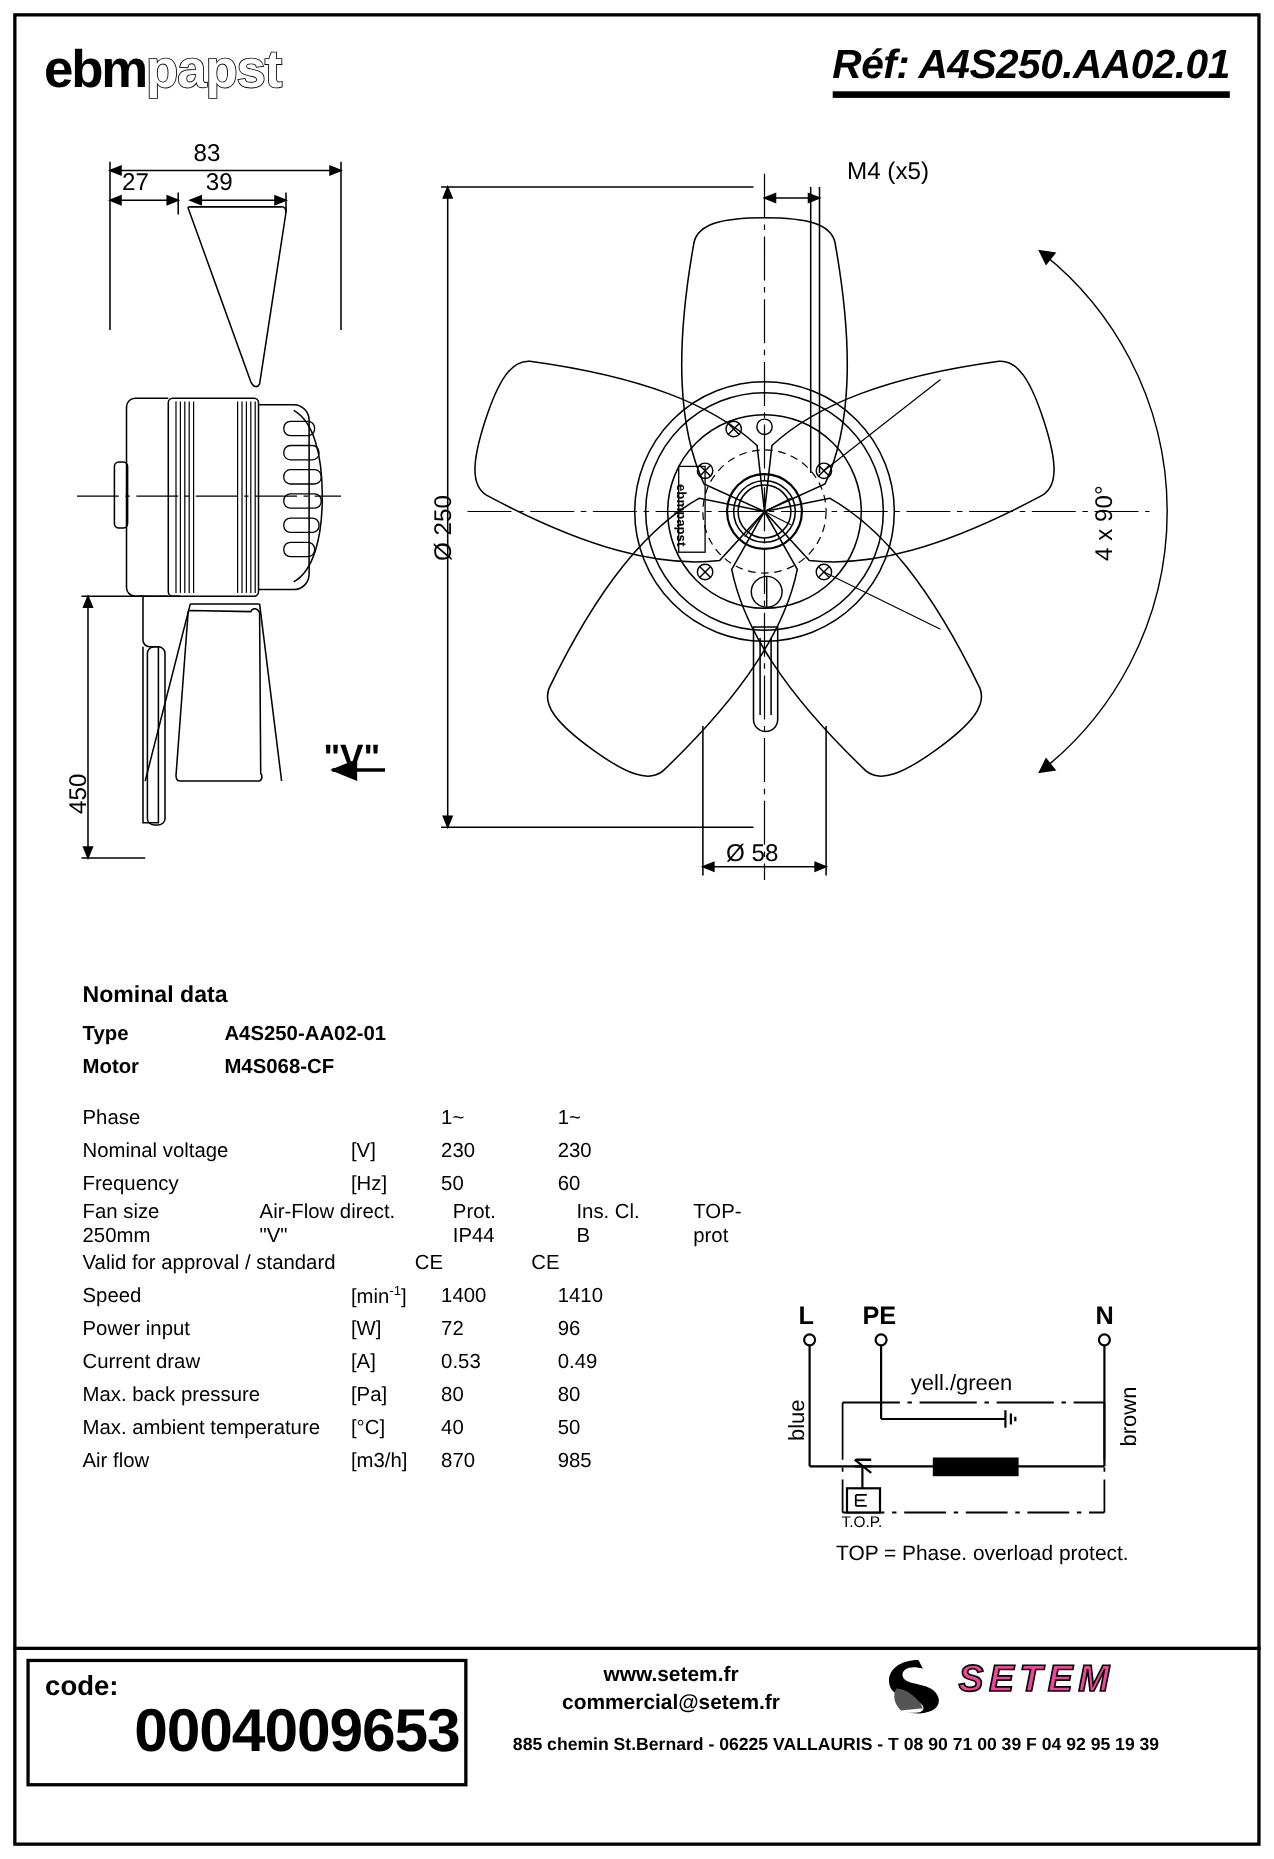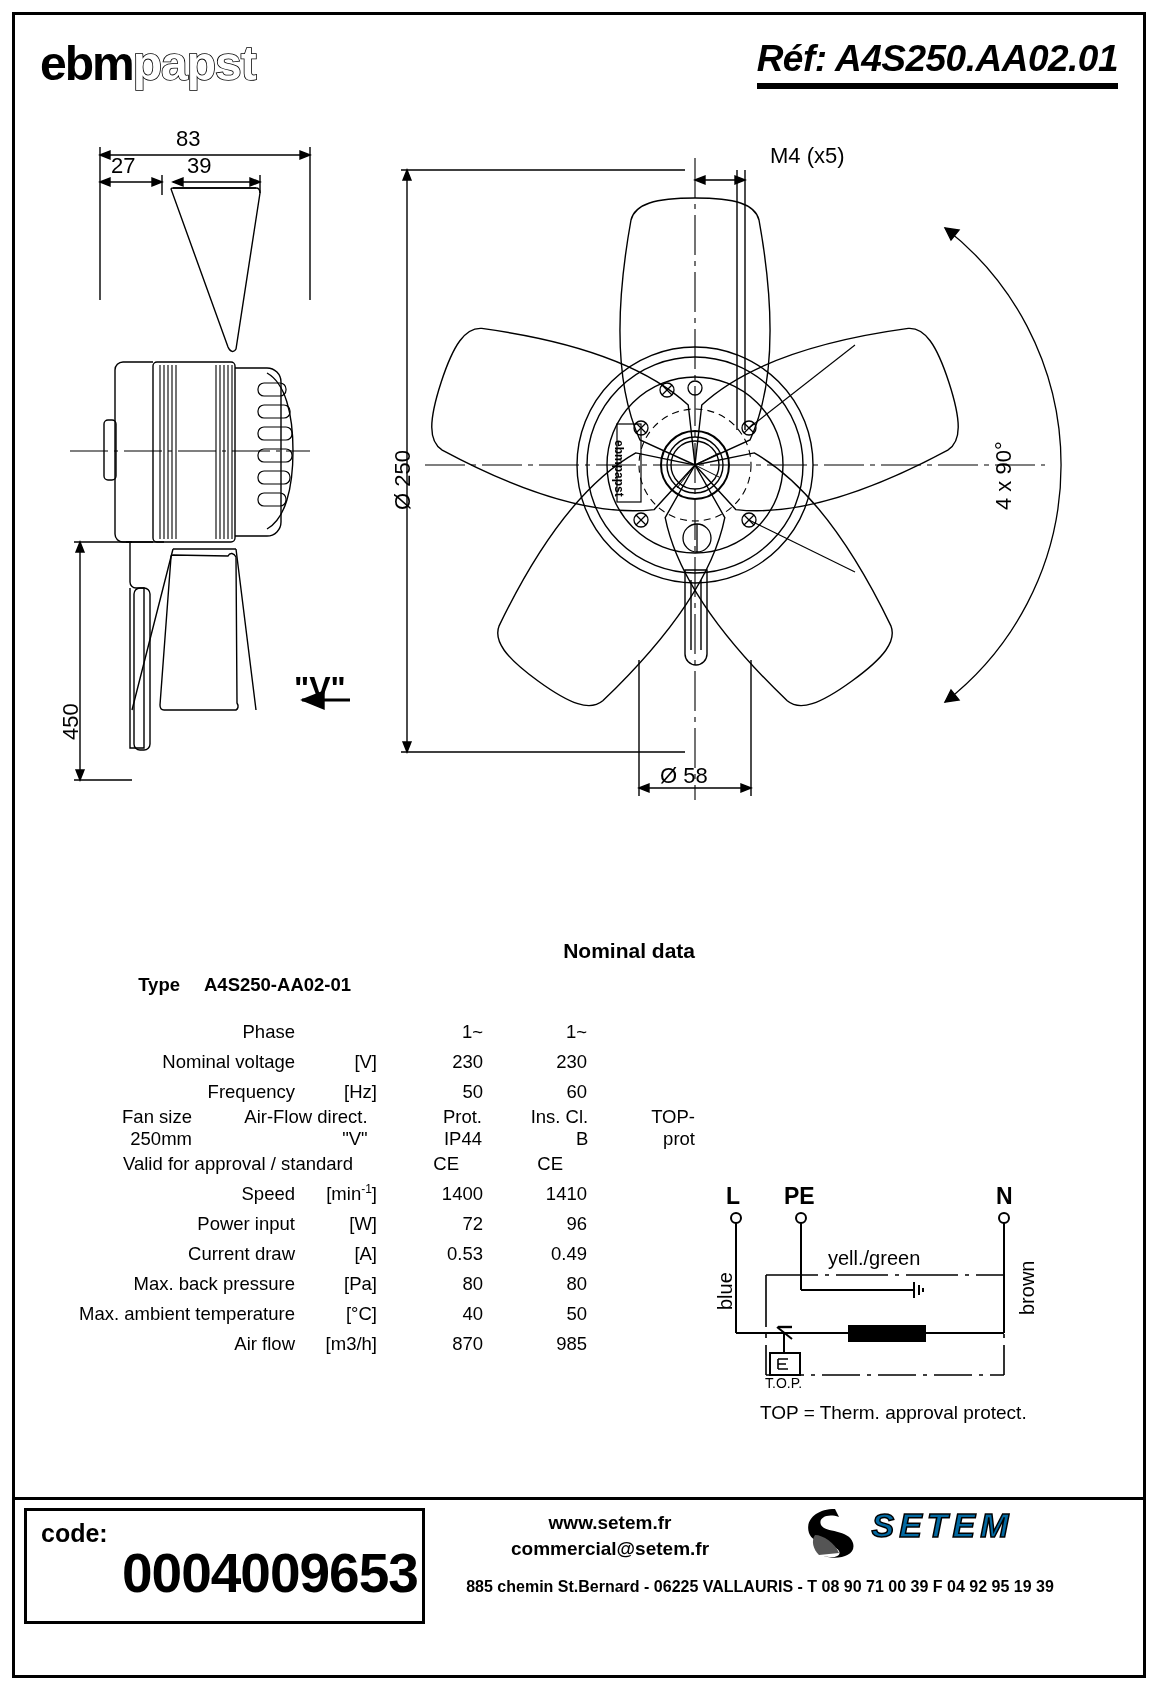--- a/index.html
+++ b/index.html
@@ -15,21 +15,21 @@
   .logo-papst{font-size:48px;font-weight:bold;letter-spacing:-1px;color:#fff;
     -webkit-text-stroke:1.6px #000;paint-order:stroke fill;}
   #ref{right:40px;top:38px;font-size:37px;font-weight:bold;font-style:italic;
        border-bottom:6px solid #000;padding-bottom:3px;letter-spacing:-.5px;}
 
   
   .dim{font-size:22px;}
   .vert{transform:rotate(-90deg);transform-origin:left top;}
 
   
-  #nominal{left:75px;top:939px;width:620px;text-align:right;}
+  #nominal{left:75px;top:893px;width:620px;}
   #nominal .title{font-size:21px;font-weight:bold;margin-bottom:7px;}
   .trow{display:flex;font-size:18.5px;height:30px;align-items:center;gap:24px;}
   .trow.bold{font-weight:bold;}
   .c-label{width:220px;}
   .c-unit{width:58px;}
   .c-v1{width:82px;}
   .c-v2{width:80px;}
   .gap{height:17px;}
   sup{font-size:12px;vertical-align:super;}
 
@@ -44,21 +44,21 @@
   #codebox{position:absolute;left:24px;top:1508px;width:395px;height:110px;border:3px solid #000;background:#fff;text-align:right;}
   #codebox .lbl{position:absolute;left:14px;top:8px;font-size:25px;font-weight:bold;}
   #codebox .num{position:absolute;left:95px;top:30px;font-size:55px;font-weight:bold;letter-spacing:-1px;}
   #footsep{position:absolute;left:12px;top:1497px;width:1134px;height:3px;background:#000;}
   .fc{position:absolute;text-align:center;font-weight:bold;}
   #fweb{left:470px;top:1512px;width:280px;font-size:19px;}
   #fmail{left:470px;top:1538px;width:280px;font-size:19px;}
   #faddr{left:440px;top:1578px;width:640px;font-size:16px;font-weight:bold;}
   #setemlogo{position:absolute;left:795px;top:1505px;}
   .setem-word{font-size:34px;font-weight:bold;font-style:italic;letter-spacing:5px;
-     color:#0369a1;-webkit-text-stroke:1.5px #000;}
+     color:#ec4899;-webkit-text-stroke:1.5px #000;}
 </style>
 </head>
 <body>
 
 <div id="sheet">
   <div class="border-outer"></div>
 
   <div class="abs" id="logo">
     <span class="logo-ebm">ebm</span><span class="logo-papst">papst</span>
   </div>
@@ -229,20 +229,24 @@
   <div class="txt dim" style="left:660px;top:765px">Ø 58</div>
   <div class="txt" style="left:625px;top:440px;font-size:12px;font-weight:bold;transform:rotate(90deg);transform-origin:left top">ebmpapst</div>
 
   <div class="abs" id="nominal">
     <div class="title">Nominal data</div>
 
     <div class="trow bold">
       <div class="c-label" style="width:105px">Type</div>
       <div>A4S250-AA02-01</div>
     </div>
+    <div class="trow bold">
+      <div class="c-label" style="width:105px">Motor</div>
+      <div>M4S068-CF</div>
+    </div>
 
     <div class="gap"></div>
 
     <div class="trow">
       <div class="c-label">Phase</div>
       <div class="c-unit"></div>
       <div class="c-v1">1~</div>
       <div class="c-v2">1~</div>
     </div>
     <div class="trow">
@@ -342,21 +346,21 @@
       </g>
     </svg>
     <div class="wlab b" style="left:8px;top:-2px">L</div>
     <div class="wlab b" style="left:66px;top:-2px">PE</div>
     <div class="wlab b" style="left:278px;top:-2px">N</div>
     <div class="wvert" style="left:-4px;top:125px">blue</div>
     <div class="wvert" style="left:298px;top:130px">brown</div>
     <div class="wlab" style="left:110px;top:62px">yell./green</div>
     <div class="wlab" style="left:47px;top:190px;font-weight:normal;font-size:14px">T.O.P.</div>
   </div>
-  <div class="txt" id="topnote">TOP  = Therm. approval protect.</div>
+  <div class="txt" id="topnote">TOP  = Phase. overload protect.</div>
 
   <div id="footsep"></div>
   <div id="codebox">
     <div class="lbl">code:</div>
     <div class="num">0004009653</div>
   </div>
   <div class="fc" id="fweb">www.setem.fr</div>
   <div class="fc" id="fmail">commercial@setem.fr</div>
   <div class="fc" id="faddr">885 chemin St.Bernard  -  06225 VALLAURIS  -  T 08 90 71 00 39   F 04 92 95 19 39</div>
   <div id="setemlogo">

